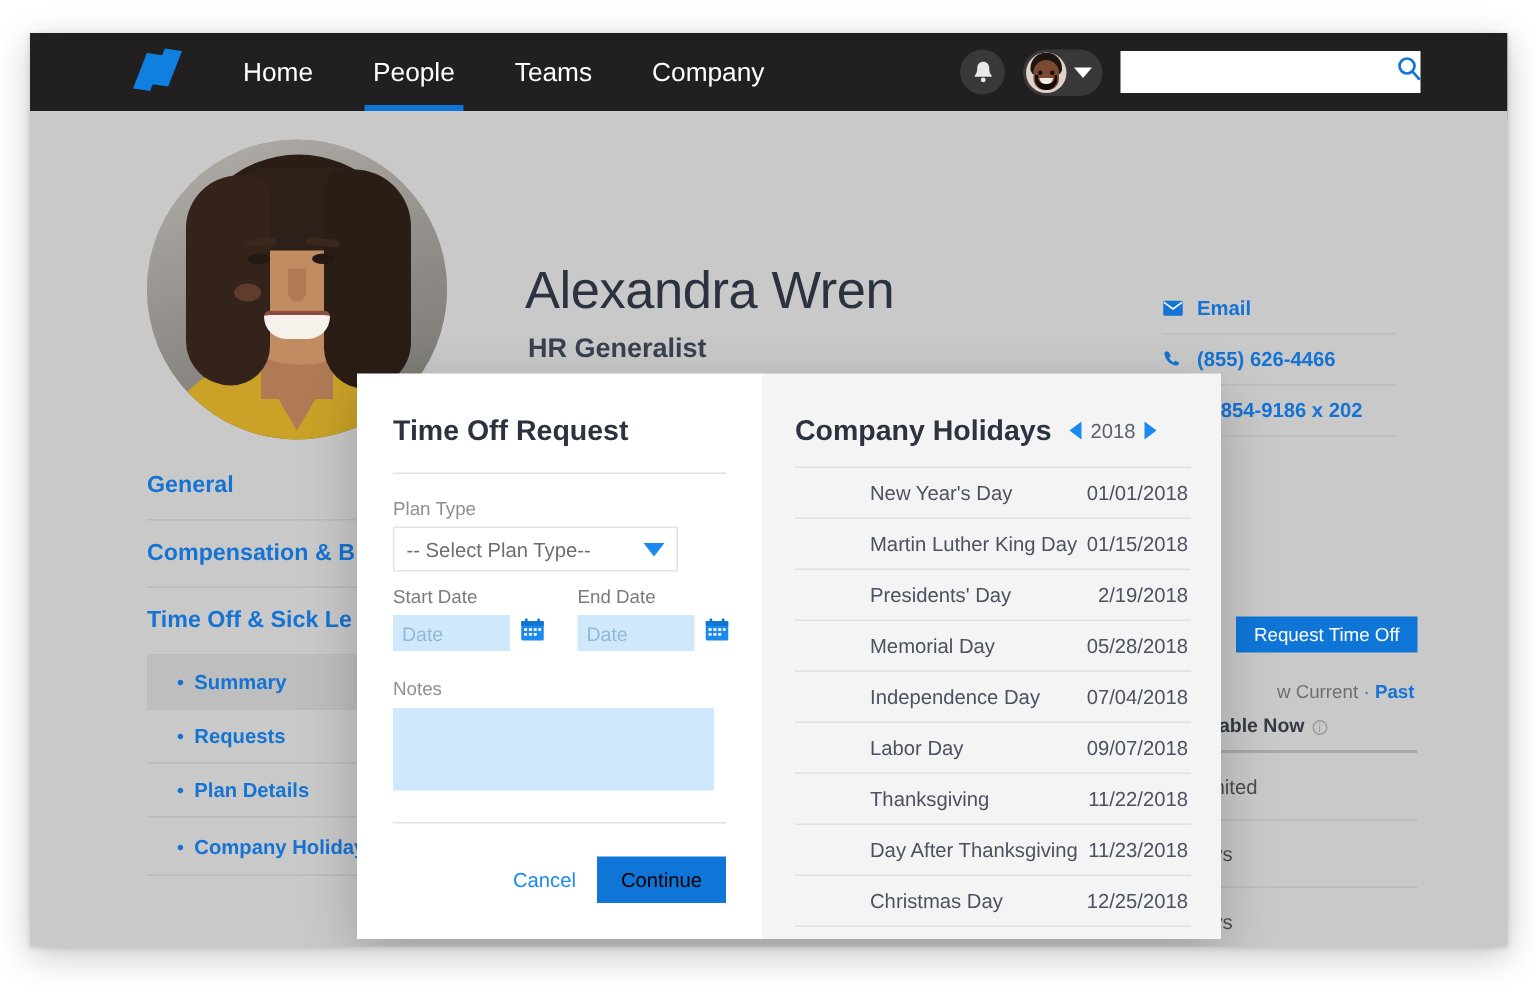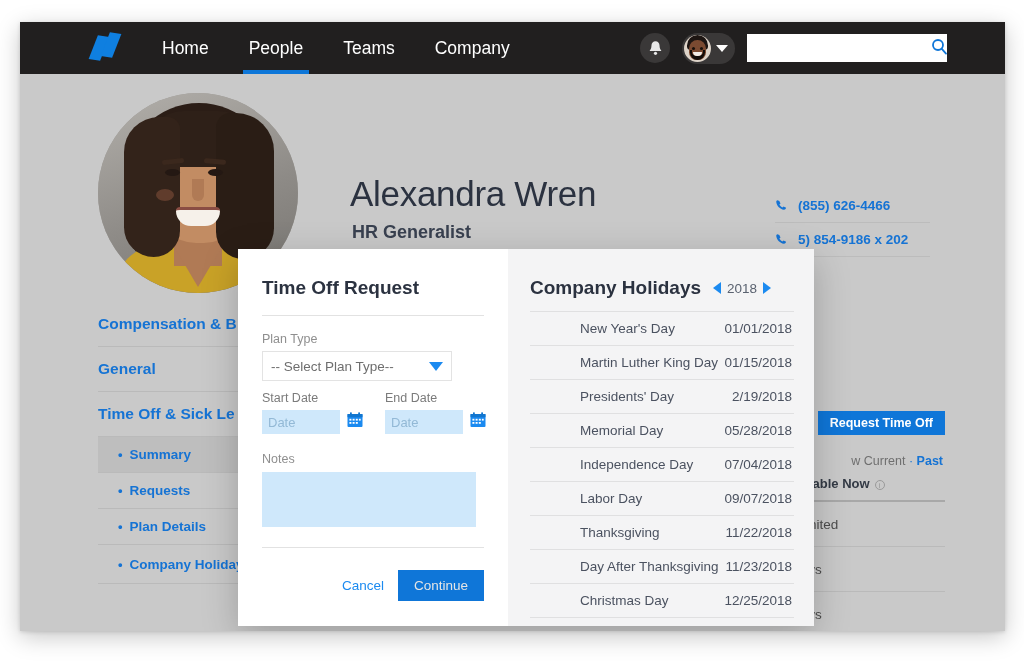--- a/index.html
+++ b/index.html
@@ -252,21 +252,21 @@
   .side-sub .chev { margin-left: auto; color: #8b8b8b; font-size: 16px; }
 
   
   #request-btn {
     position: absolute;
     right: 60px; top: 337px;
     height: 24px;
     background: #0f76d8;
     color: #ffffff;
     font-size: 12.5px;
-    font-weight: bold;
+    font-weight: normal;
     display: flex; align-items: center;
     padding: 0 12px;
     cursor: pointer;
     white-space: nowrap;
   }
   #view-toggle {
     position: absolute;
     right: 62px; top: 380px;
     font-size: 12.5px;
     color: #6f6f6f;
@@ -393,21 +393,21 @@
   }
   #cancel-button {
     color: #1b8af0;
     font-size: 13.5px;
     cursor: pointer;
     background: none; border: none;
     font-family: "Liberation Sans", sans-serif;
   }
   #continue-button {
     background: #0f76d8;
-    color: #e5e5e5;
+    color: #000000;
     font-size: 13.5px;
     border: none;
     padding: 8px 16px;
     cursor: pointer;
     font-family: "Liberation Sans", sans-serif;
   }
 
   #holidays-head {
     display: flex; align-items: baseline; gap: 12px;
     padding-bottom: 12px;
@@ -512,42 +512,51 @@
       <div class="ph-nose"></div>
       <div class="ph-mouth"></div>
     </div>
 
     <div id="profile-name">Alexandra Wren</div>
     <div id="profile-title">HR Generalist</div>
 
     <div id="contact-col">
       <div class="contact-row">
         <span class="contact-icon">
+          <svg width="14" height="11" viewBox="0 0 14 11" aria-hidden="true">
+            <rect x="0.5" y="0.5" width="13" height="10" rx="1" fill="#1573d4"></rect>
+            <path d="M1 1.6 L7 6 L13 1.6" fill="none" stroke="#ffffff" stroke-width="1.1"></path>
+          </svg>
+        </span>
+        <span>Email</span>
+      </div>
+      <div class="contact-row">
+        <span class="contact-icon">
           <svg width="13" height="13" viewBox="0 0 13 13" aria-hidden="true">
             <path d="M2.4 1.2c-0.8 0.3-1.3 1.1-1.1 2 0.7 3.9 3.6 6.8 7.5 7.5 0.9 0.2 1.7-0.3 2-1.1l0.3-0.9-2.6-1.2-1 1.1C6.2 7.9 5.1 6.8 4.4 5.5l1.1-1L4.3 1.9z" fill="#1573d4"></path>
           </svg>
         </span>
         <span>(855) 626-4466</span>
       </div>
       <div class="contact-row">
         <span class="contact-icon">
           <svg width="13" height="13" viewBox="0 0 13 13" aria-hidden="true">
             <path d="M2.4 1.2c-0.8 0.3-1.3 1.1-1.1 2 0.7 3.9 3.6 6.8 7.5 7.5 0.9 0.2 1.7-0.3 2-1.1l0.3-0.9-2.6-1.2-1 1.1C6.2 7.9 5.1 6.8 4.4 5.5l1.1-1L4.3 1.9z" fill="#1573d4"></path>
           </svg>
         </span>
         <span>5) 854-9186 x 202</span>
       </div>
     </div>
 
     <div id="side-nav">
       <div class="side-main">
+        <span>General</span>
+      </div>
+      <div class="side-main">
         <span>Compensation &amp; B</span>
-      </div>
-      <div class="side-main">
-        <span>General</span>
       </div>
       <div class="side-main">
         <span>Time Off &amp; Sick Le</span>
       </div>
 
       <div class="side-sub selected">
         <span class="bullet">•</span>
         <span>Summary</span>
       </div>
       <div class="side-sub">

